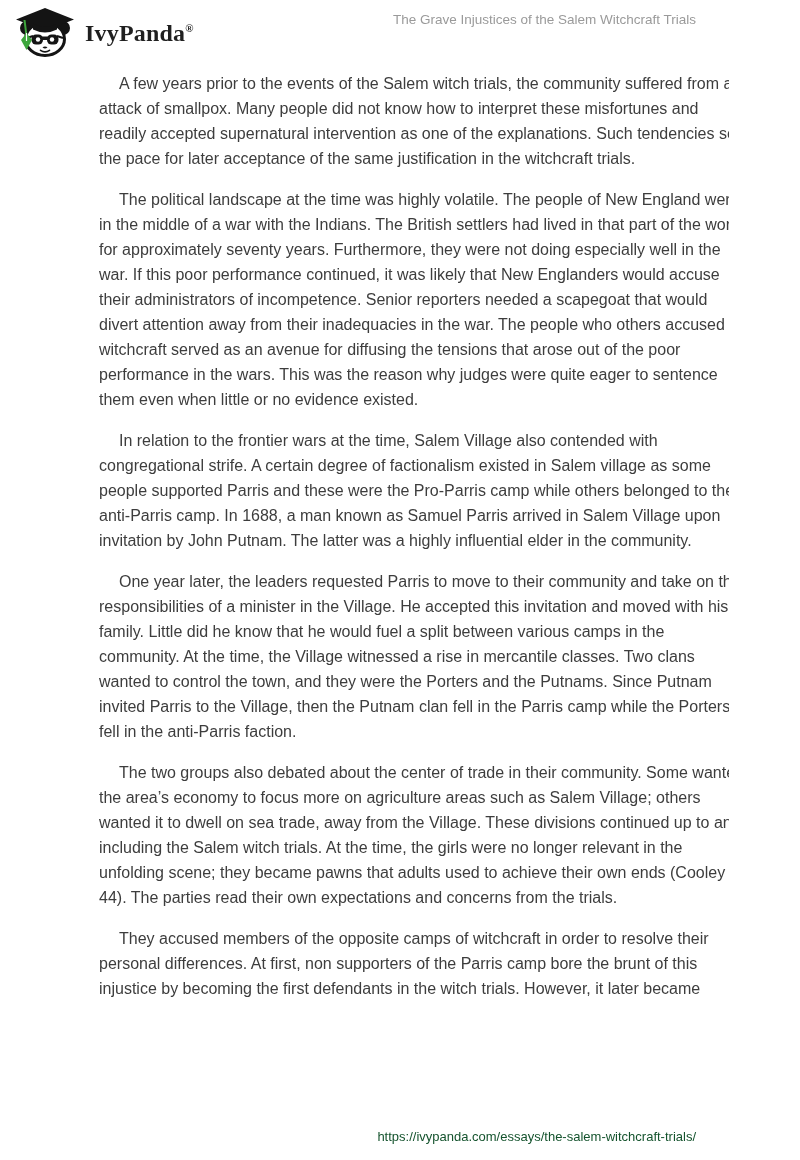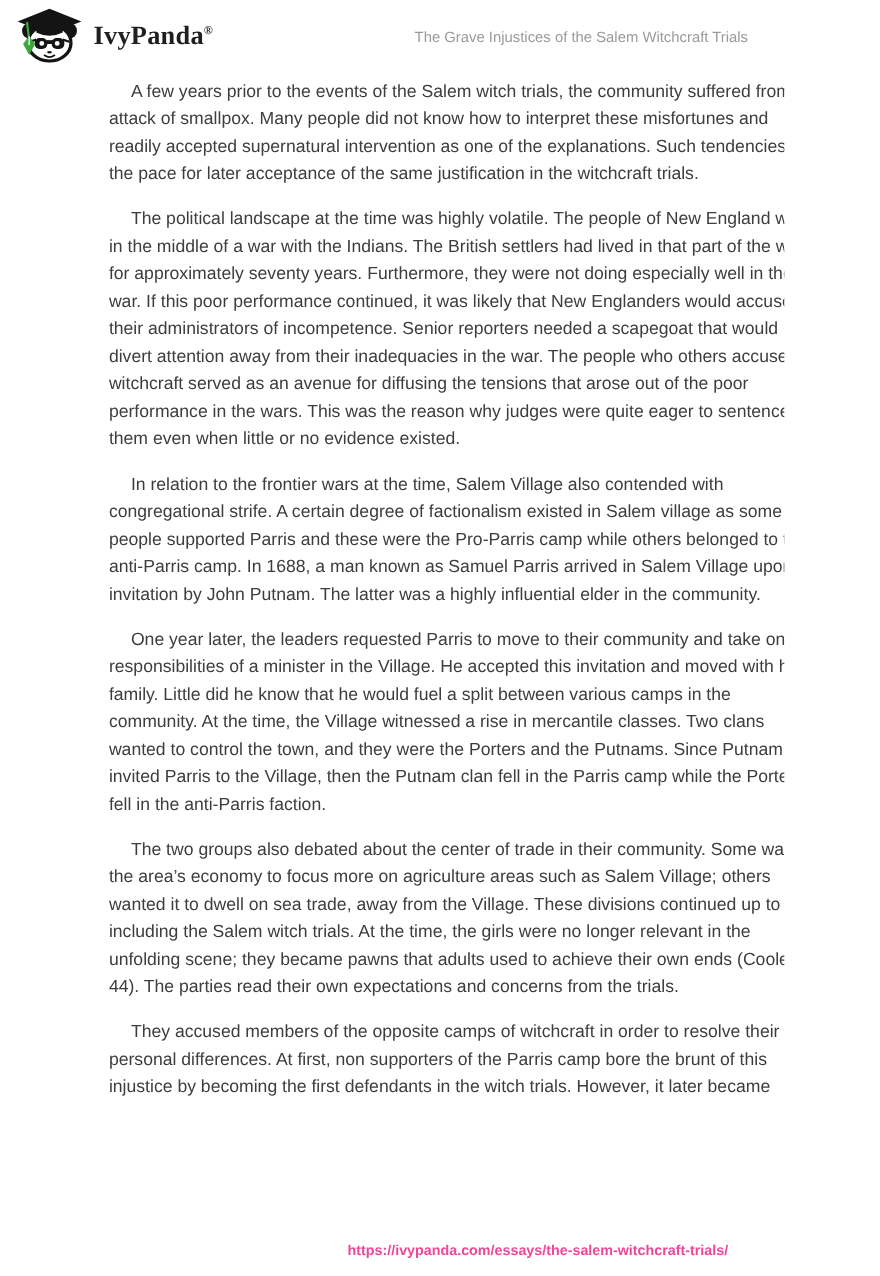--- a/index.html
+++ b/index.html
@@ -3,20 +3,21 @@
 <meta charset="utf-8">
 <style>
   html, body { margin: 0; padding: 0; background: #ffffff; }
   .page {
     position: relative;
     width: 713px;
     height: 1160px;
     background: #ffffff;
     font-family: "Liberation Sans", sans-serif;
     overflow: hidden;
+    padding-left: 16px;
   }
   
   .header {
     position: absolute;
     top: 7px; left: 14px; right: 33px;
     display: flex;
     justify-content: space-between;
     align-items: flex-start;
   }
   .brand-wrap { display: flex; align-items: center; gap: 9px; }
@@ -25,21 +26,21 @@
     font-family: "Liberation Serif", serif;
     font-weight: bold;
     font-size: 24px;
     color: #1f1f1f;
     letter-spacing: 0.2px;
     margin-top: 2px;
     white-space: nowrap;
   }
   .brand-text sup { font-size: 11px; font-weight: bold; }
   .doc-title {
-    margin-top: 19px;
+    margin-top: 5px;
     font-size: 13.5px;
     color: #9a9a9a;
     text-align: center;
     white-space: nowrap;
   }
   
   .essay {
     position: absolute;
     top: 71px;
     left: 75px;
@@ -51,25 +52,24 @@
     margin: 0 0 16px 0;
     font-size: 16px;
     line-height: 25px;
     text-indent: 20px;
     text-align: left;
   }
   
   .footer-url {
     position: absolute;
     top: 1129px;
-    right: 51px;
+    right: 33px;
     font-size: 13px;
-    color: #ec4899;
+    color: #14532d;
     white-space: nowrap;
-    font-weight: bold;
   }
 </style>
 </head>
 <body>
 
 <div class="page">
 
   <div class="header">
     <div class="brand-wrap">
       <svg class="logo-icon" viewBox="0 0 62 50" aria-hidden="true">

